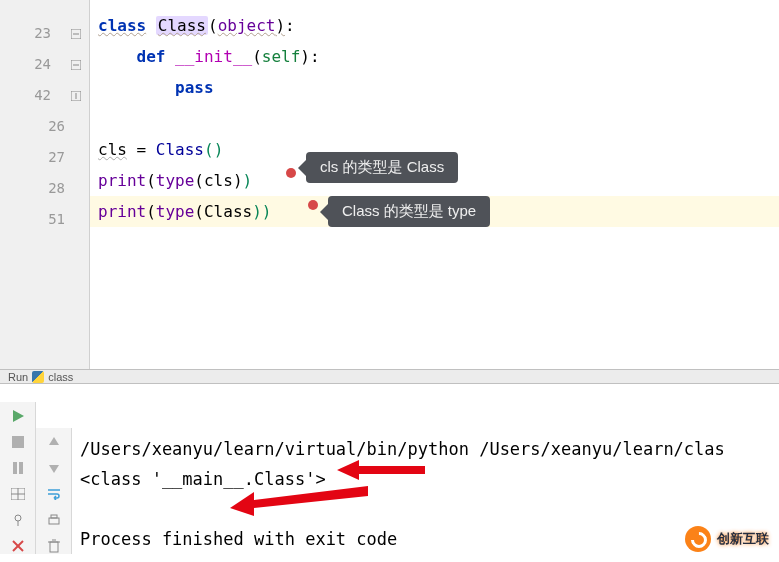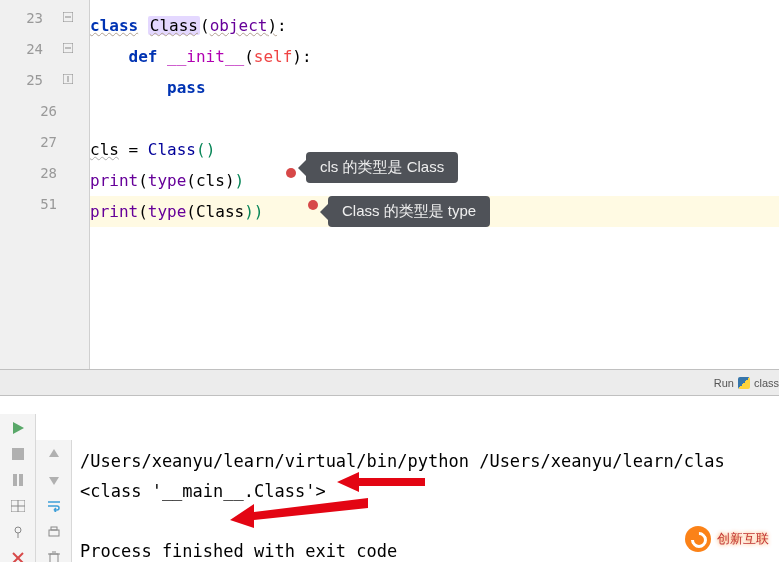--- a/index.html
+++ b/index.html
@@ -1,34 +1,34 @@
 <!DOCTYPE html>
 <html><head>
 <meta charset="utf-8">
 <style>
   * { margin: 0; padding: 0; box-sizing: border-box; }
   body { font-family: Menlo, Consolas, monospace; font-size: 16px; background: #fff; width: 779px; height: 562px; overflow: hidden; position: relative; }
   .editor { display: flex; height: 370px; border-bottom: 1px solid #c0c0c0; background: #fff; }
   .gutter { width: 90px; background: #f0f0f0; border-right: 1px solid #d0d0d0; padding-top: 10px; }
-  .gutter-row { display: flex; align-items: flex-start; height: 31px; padding-right: 14px; }
+  .gutter-row { display: flex; align-items: flex-end; height: 31px; padding-right: 6px; }
   .linenum { flex: 1; text-align: right; color: #999; font-family: Menlo, monospace; font-size: 14px; padding-right: 18px; }
   .fold { width: 14px; height: 14px; display: flex; align-items: center; justify-content: center; }
   .code { flex: 1; padding-top: 10px; position: relative; }
-  .code-line { height: 31px; line-height: 31px; white-space: pre; position: relative; }
+  .code-line { height: 31px; line-height: 31px; padding-left: 8px; white-space: pre; position: relative; }
   .hl { background: #fffae3; }
   .kw { color: #0033b3; font-weight: bold; }
   .builtin { color: #660099; }
   .classnm { color: #000; background: #e4d8ff; border-radius: 2px; padding: 0 2px; }
   .wavy { text-decoration: underline wavy #b0a090; text-decoration-thickness: 1px; }
   .wavy2 { text-decoration: underline wavy #aaa; text-decoration-thickness: 1px; }
   .dot { position: absolute; width: 10px; height: 10px; background: #d74848; border-radius: 50%; }
   .subtract-icon { position: absolute; width: 14px; height: 14px; line-height: 11px; text-align: center; color: #555; font-size: 16px; font-weight: bold; }
   .callout { position: absolute; background: #4f5258; color: #eee; padding: 6px 14px; border-radius: 4px; font-family: -apple-system, BlinkMacSystemFont, "PingFang SC", sans-serif; font-size: 15px; }
   .callout::before { content: ""; position: absolute; left: -8px; top: 50%; margin-top: -8px; border: 8px solid transparent; border-right-color: #4f5258; border-left: none; }
-  .run-header { height: 26px; background: #ececec; border-bottom: 1px solid #c0c0c0; display: flex; align-items: center; padding-left: 8px; font-family: -apple-system, sans-serif; font-size: 11px; color: #555; gap: 4px; justify-content: flex-end; }
+  .run-header { height: 14px; background: #ececec; border-bottom: 1px solid #c0c0c0; display: flex; align-items: center; padding-left: 8px; font-family: -apple-system, sans-serif; font-size: 11px; color: #555; gap: 4px; }
   .run-header .py-icon { width: 12px; height: 12px; background: linear-gradient(135deg, #3776ab 50%, #ffd43b 50%); border-radius: 2px; }
   .bottom { display: flex; height: 170px; align-items: flex-end; }
   .toolcol { width: 36px; background: #f4f4f4; border-right: 1px solid #d8d8d8; display: flex; flex-direction: column; align-items: center; padding-top: 6px; gap: 10px; }
   .toolcol2 { width: 36px; background: #f4f4f4; border-right: 1px solid #d8d8d8; display: flex; flex-direction: column; align-items: center; padding-top: 6px; gap: 10px; }
   .ticon { width: 16px; height: 16px; display: flex; align-items: center; justify-content: center; cursor: pointer; }
   .console { flex: 1; padding: 8px 0 0 8px; font-family: Menlo, monospace; font-size: 17px; color: #000; position: relative; overflow: hidden; }
   .console-line { height: 30px; line-height: 30px; white-space: pre; }
   .arrow { position: absolute; }
   .arrow svg { display: block; }
   .watermark { position: absolute; right: 10px; bottom: 10px; opacity: 0.9; display: flex; align-items: center; gap: 6px; color: #fff; font-family: sans-serif; font-size: 13px; text-shadow: 0 0 4px #fb7500; }
@@ -52,21 +52,21 @@
     <div class="gutter-row">
         <span class="linenum">24</span>
         <span class="fold">
           <svg width="10" height="10">
             <rect x="0" y="0" width="10" height="10" fill="none" stroke="#888"></rect>
             <line x1="2" y1="5" x2="8" y2="5" stroke="#888"></line>
           </svg>
         </span>
       </div>
     <div class="gutter-row">
-        <span class="linenum">25</span>
+        <span class="linenum">42</span>
         <span class="fold">
           <svg width="10" height="10">
             <rect x="0" y="0" width="10" height="10" fill="none" stroke="#888"></rect>
             <line x1="5" y1="2" x2="5" y2="8" stroke="#888"></line>
           </svg>
         </span>
       </div>
     <div class="gutter-row">
         <span class="linenum">26</span>
       </div>
@@ -75,21 +75,21 @@
       </div>
     <div class="gutter-row">
         <span class="linenum">28</span>
       </div>
     <div class="gutter-row">
         <span class="linenum">51</span>
       </div>
   </div>
   <div class="code">
     <div class="code-line"><span class="kw wavy">class</span><span> </span><span class="classnm wavy">Class</span><span>(</span><span class="builtin wavy">object</span><span class="wavy">)</span><span>:</span></div>
-    <div class="code-line"><span>    </span><span class="kw">def</span><span> </span><span style="color:#b200b2">__init__</span><span>(</span><span style="color:#ef4444">self</span><span>)</span><span>:</span></div>
+    <div class="code-line"><span>    </span><span class="kw">def</span><span> </span><span style="color:#b200b2">__init__</span><span>(</span><span style="color:#15803d">self</span><span>)</span><span>:</span></div>
     <div class="code-line"><span>        </span><span class="kw">pass</span></div>
     <div class="code-line"></div>
     <div class="code-line"><span class="wavy2">cls</span><span> = </span><span style="color:#009">Class</span><span style="color:#098658">(</span><span style="color:#098658">)</span></div>
     <div class="code-line"><span class="builtin">print</span><span>(</span><span class="builtin">type</span><span>(</span><span>cls</span><span>)</span><span style="color:#098658">)</span></div>
     <div class="code-line hl"><span class="builtin">print</span><span>(</span><span class="builtin">type</span><span>(</span><span>Class</span><span style="color:#098658">)</span><span style="color:#098658">)</span></div>
 
     <span class="dot" style="left:196px; top:168px;"></span>
     <span class="subtract-icon" style="left:278px; top:166px;">-</span>
     <div class="callout" style="left:216px; top:152px;">cls 的类型是 Class</div>
 
@@ -187,14 +187,14 @@
     <div class="arrow" style="left:158px; top:60px;">
       <svg width="140" height="30">
           <polygon points="0,22 24,6 24,14 138,0 138,10 24,22 24,30" fill="#e30513"></polygon>
         </svg>
     </div>
   </div>
 </div>
 
 <div class="watermark">
   <span class="logo"></span>
-  <span style="color:#b91c1c; font-weight:normal;">创新互联</span>
+  <span style="color:#0f172a; font-weight:bold;">创新互联</span>
 </div>
 
 </body></html>

